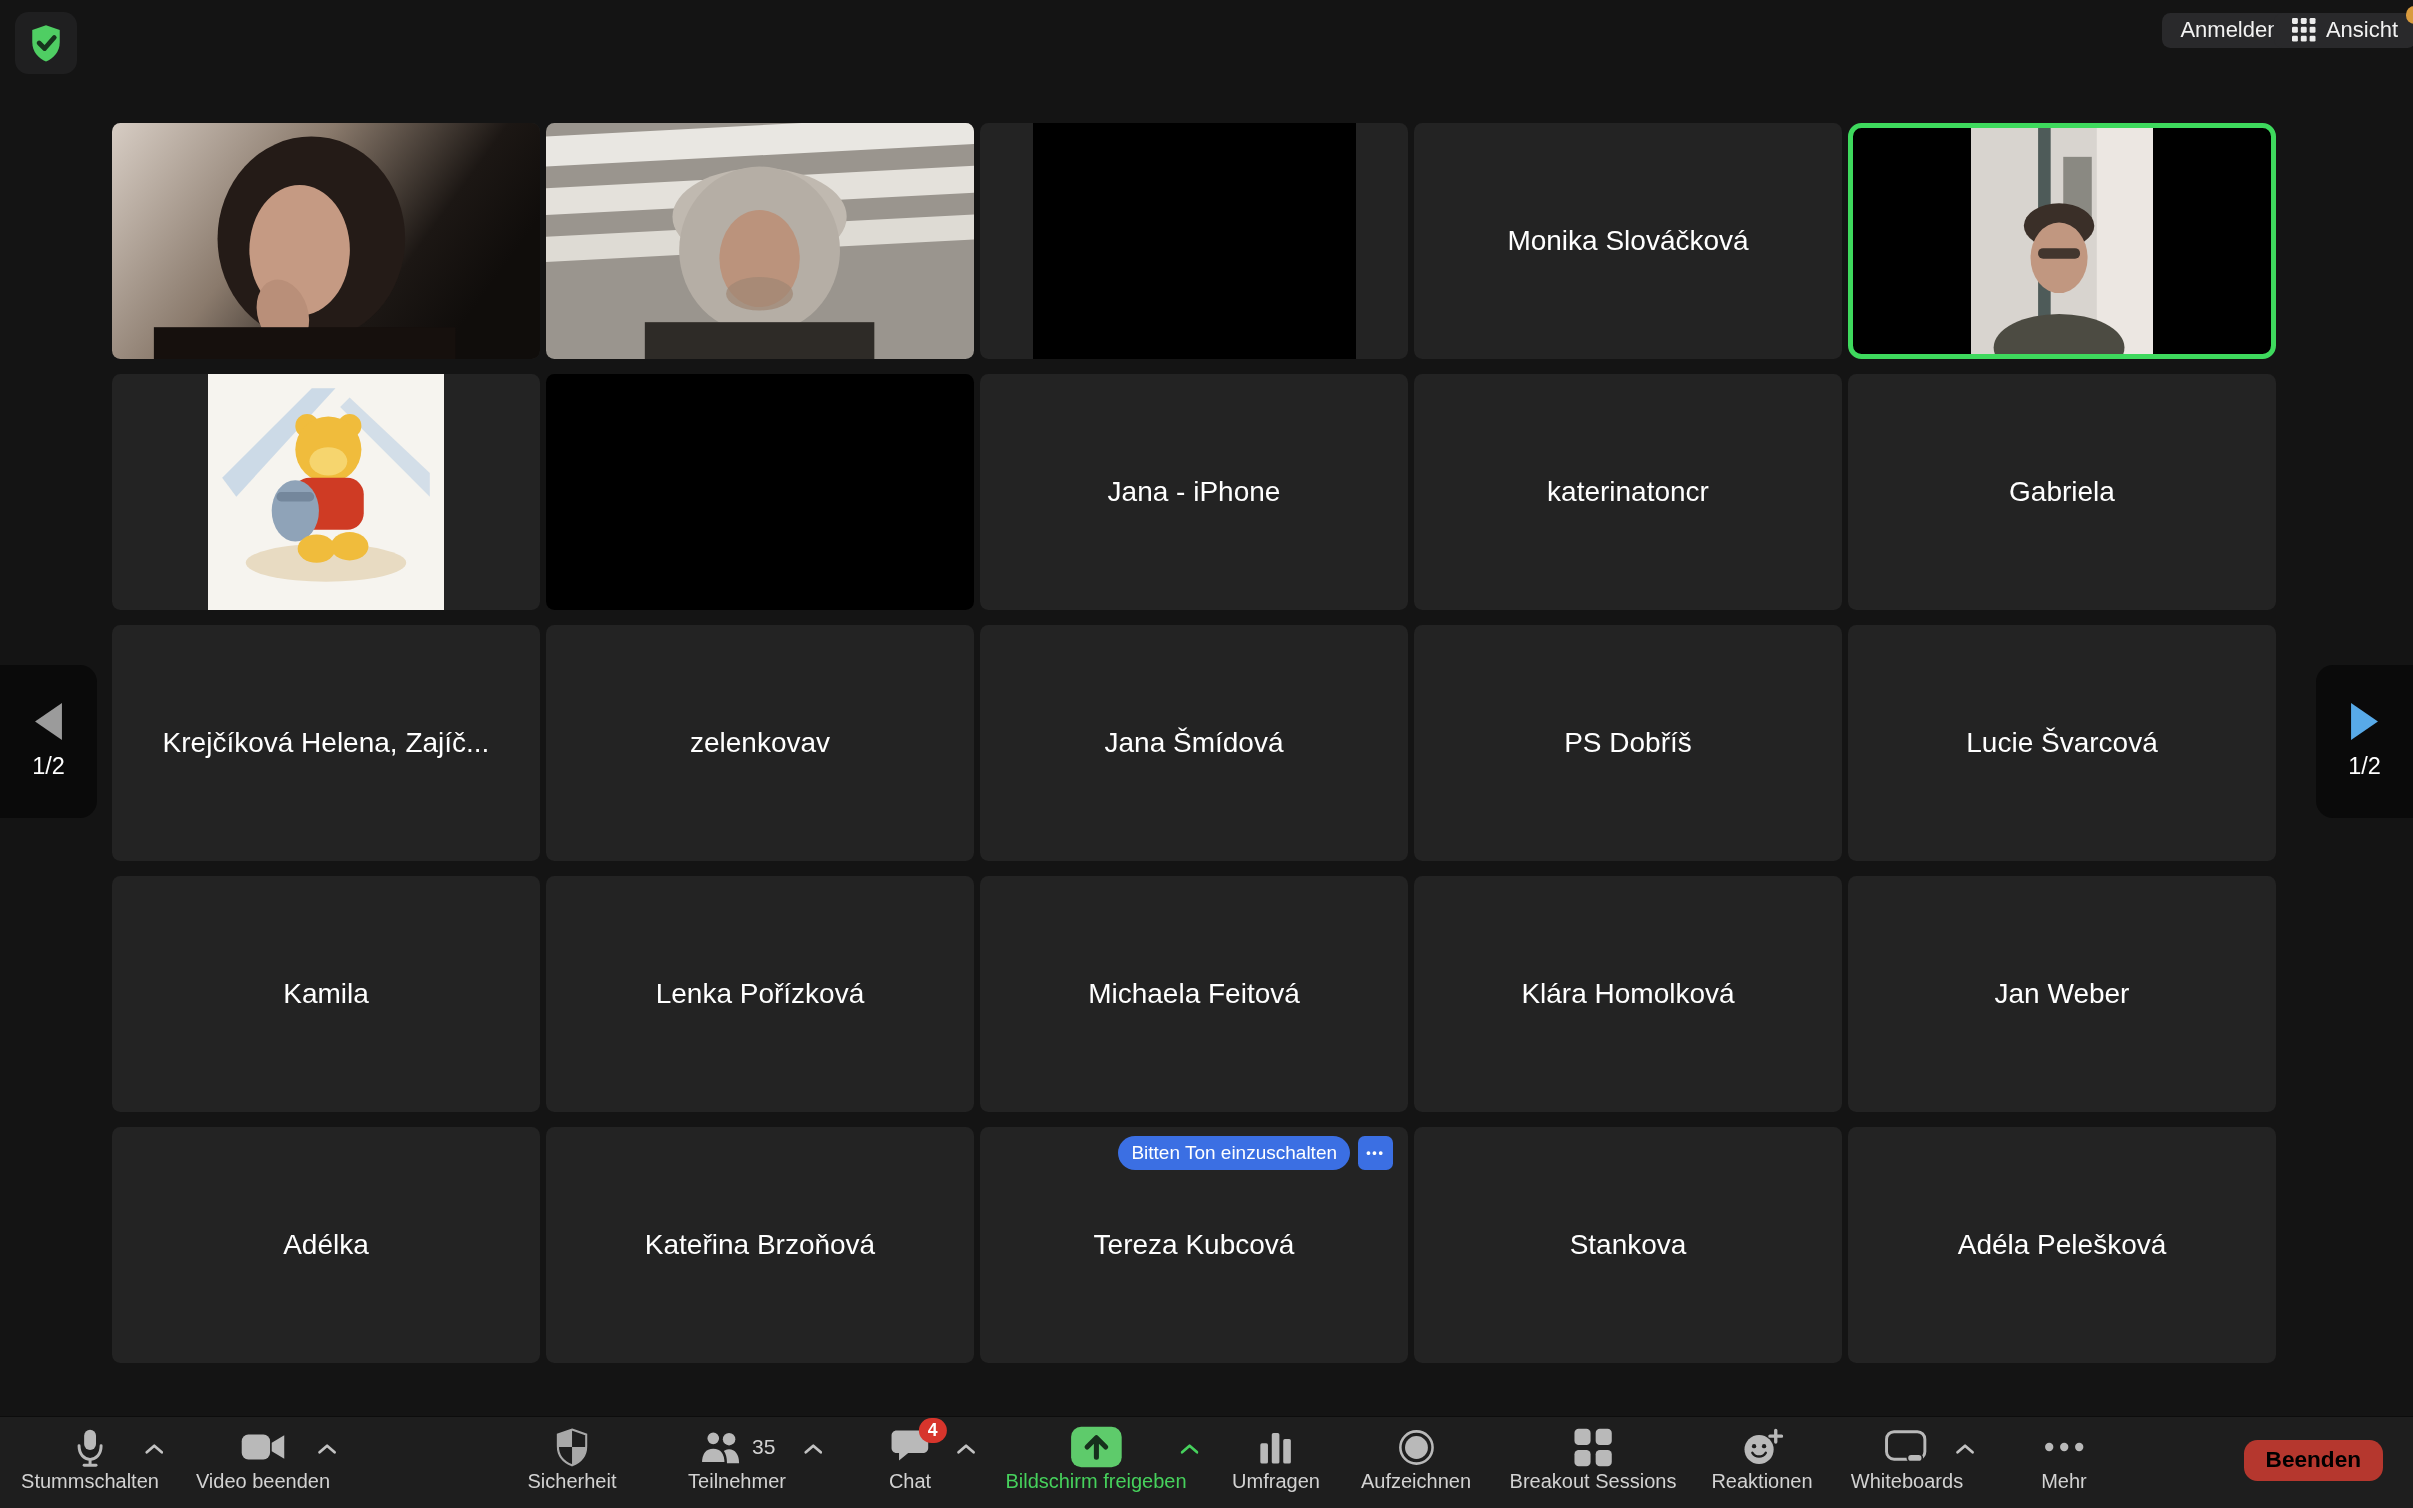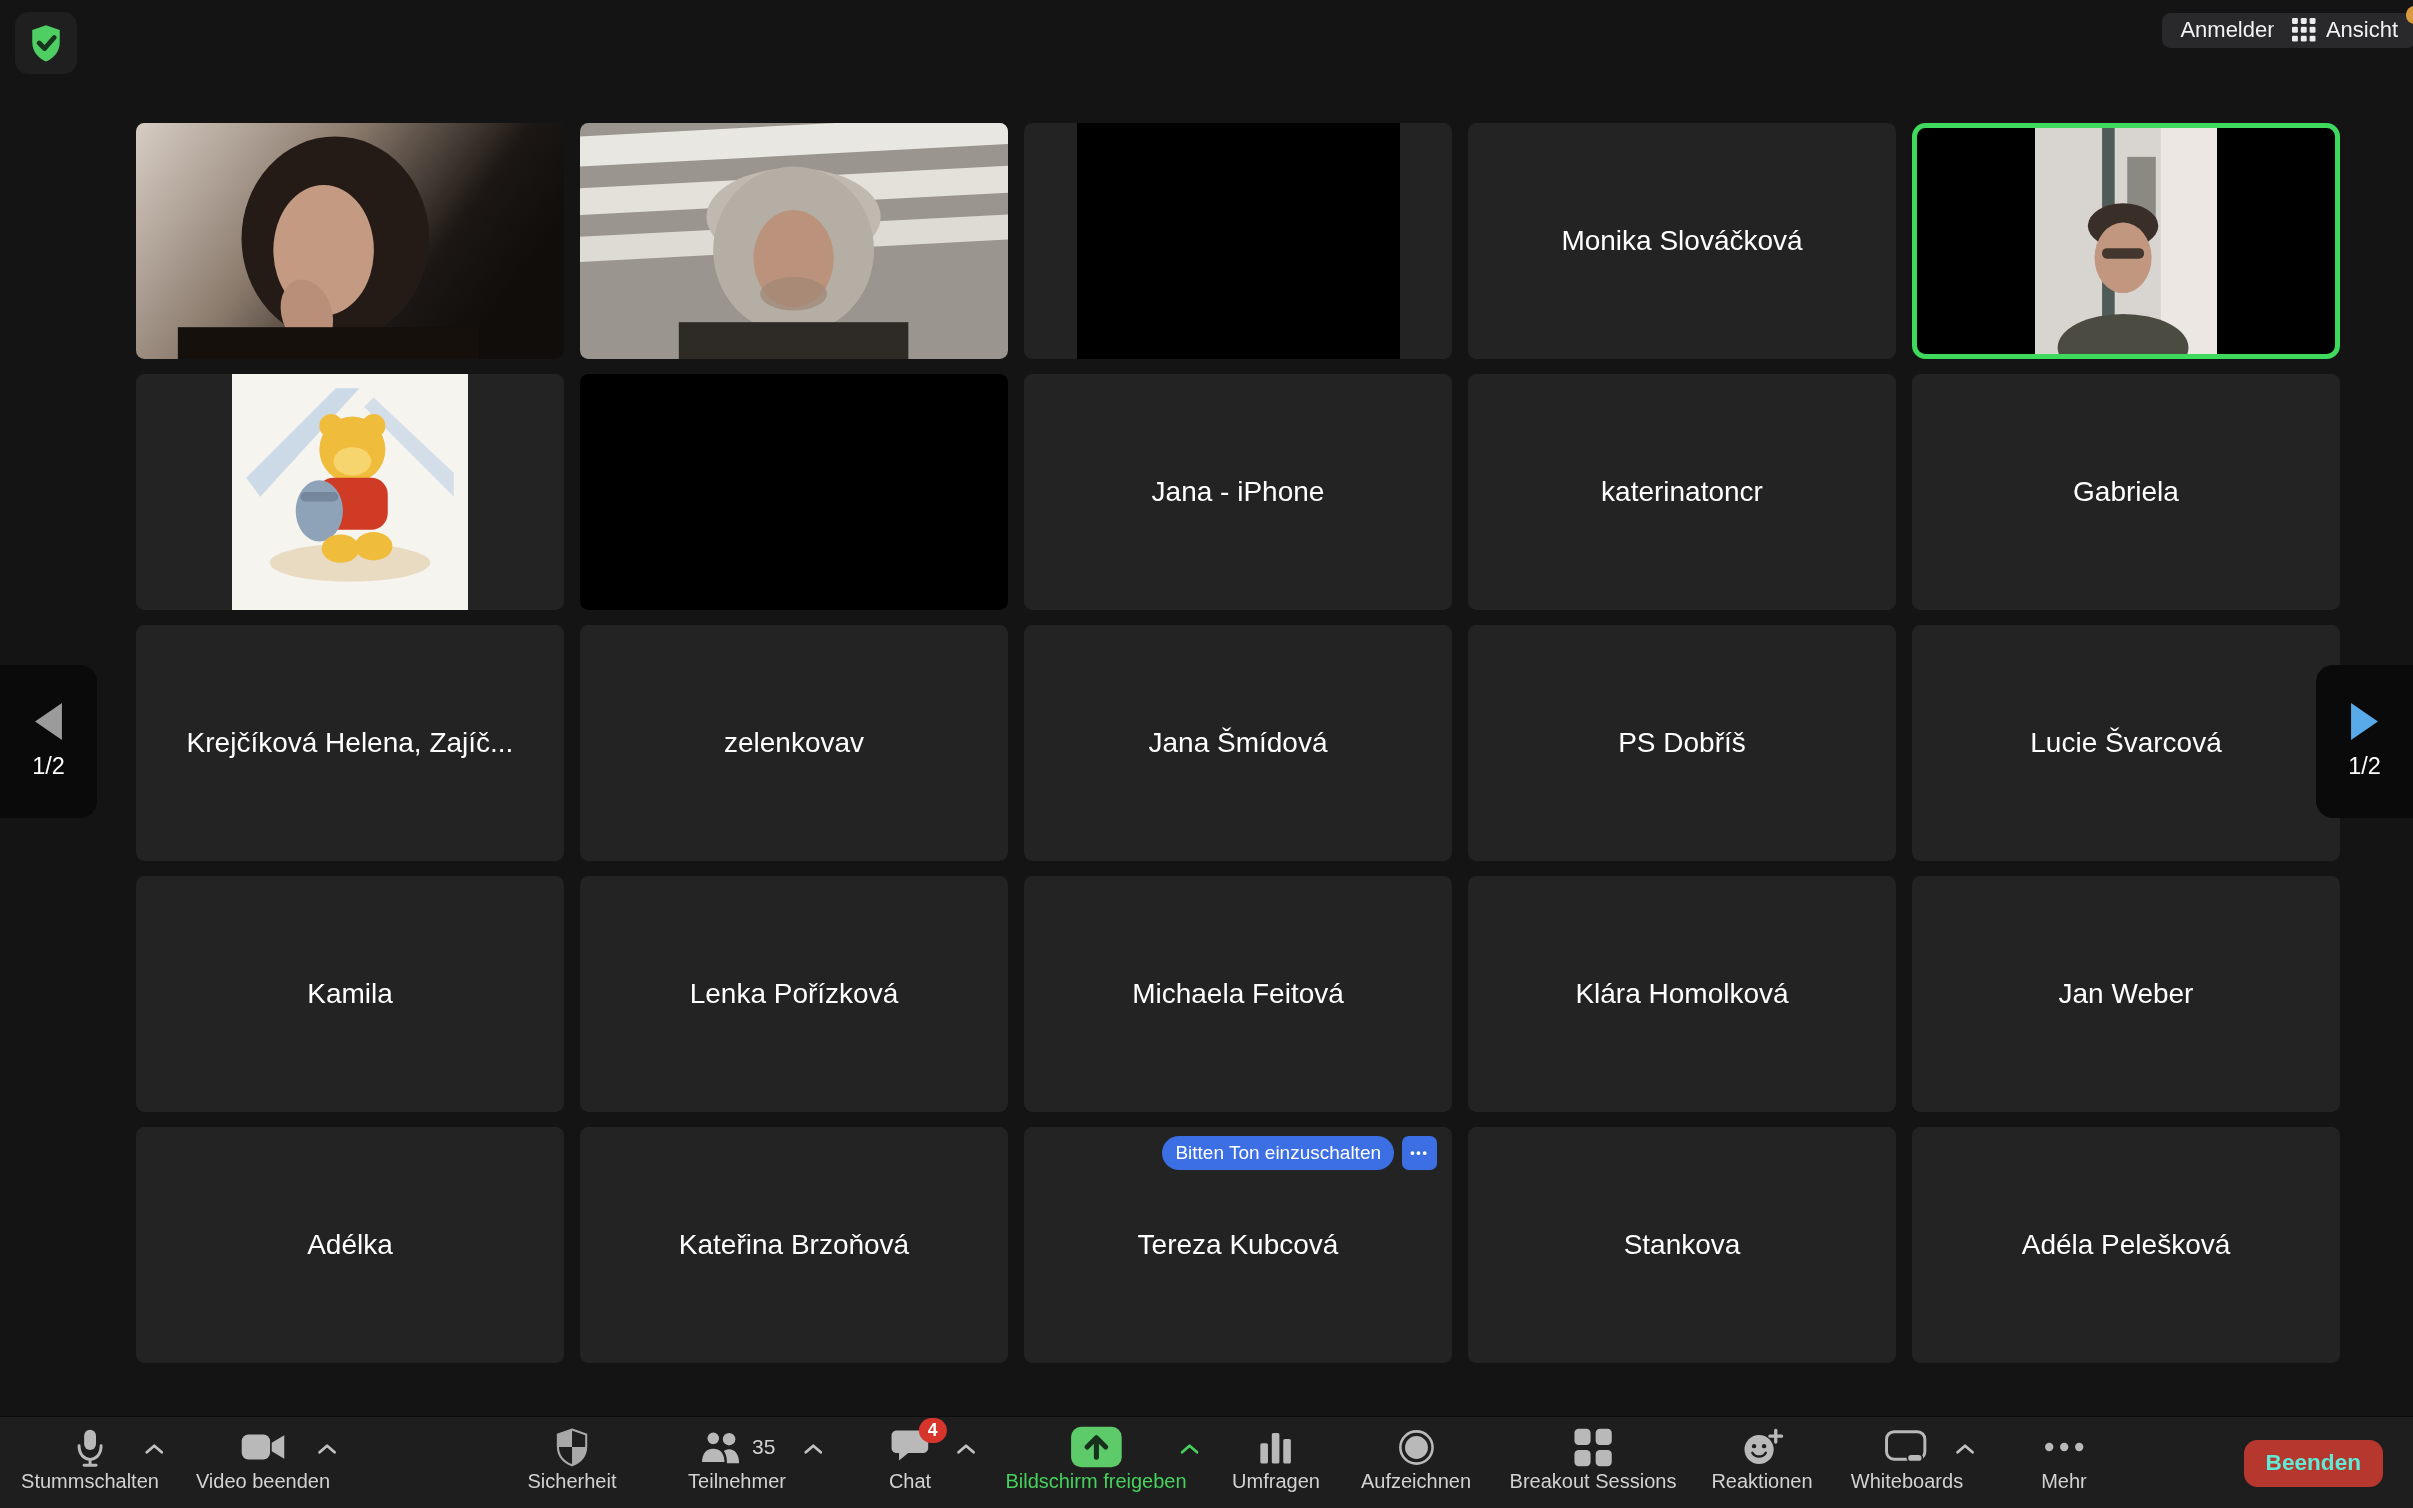--- a/index.html
+++ b/index.html
@@ -10,21 +10,21 @@
   .app-shield { position:absolute; left:15px; top:11.7px; width:62px; height:62px;
                 background:#1f1f20; border-radius:13.4px; display:flex; align-items:center; justify-content:center; }
   .top-btn { position:absolute; top:12.6px; height:35px; background:#29292b; border:none;
              border-radius:8.4px; color:#f2f2f2; font-size:22px; display:flex; align-items:center;
              gap:10px; padding:0 18.4px; font-family:inherit; }
   .top-btn .dot { position:absolute; top:-6.7px; right:-6.7px; width:17.6px; height:17.6px; border-radius:50%;
                   background:#d99b3e; }
 
   
   .grid { position:absolute; left:112px; top:123px; display:grid;
-          grid-template-columns:repeat(5,428px); grid-auto-rows:236px; gap:15px 16px;margin-left:24px; }
+          grid-template-columns:repeat(5,428px); grid-auto-rows:236px; gap:15px 6px; }
   .tile { position:relative; background:#232323; border-radius:8.4px; overflow:hidden;
           display:flex; align-items:center; justify-content:center; }
   .tile.black { background:#000; }
   .tile.active { background:#000; border:5px solid #3ed95d; border-radius:13.4px; }
   .pname { font-size:28px; color:#ffffff; font-weight:400; white-space:nowrap; }
   .vid { position:absolute; inset:0; width:100%; height:100%; }
   .black-inner { position:absolute; top:0; bottom:0; left:53px; width:323px; background:#000; }
   .center-img { height:236px; width:236px; }
   .portrait { height:100%; width:182px; }
 
@@ -49,22 +49,22 @@
              flex-direction:column; align-items:center; cursor:default; }
   .icon-row { height:40px; display:flex; align-items:center; justify-content:center; gap:8.4px; position:relative; }
   .tb-label { margin-top:3.4px; font-size:20px; color:#d2d2d2; white-space:nowrap; }
   .tb-label.green { color:#46d15c; }
   .tb-count { font-size:21px; color:#d2d2d2; }
   .caret { position:absolute; top:15px; }
   .badge { position:absolute; top:-10px; right:-17px; min-width:28.5px; height:25px; background:#d7352c;
            border-radius:12.6px; color:#fff; font-size:17.6px; font-weight:700; display:flex;
            align-items:center; justify-content:center; padding:0 6.7px; }
   .chat-anchor { position:relative; }
-  .end-btn { position:absolute; right:30px; top:22.6px; height:47px; padding:0 22px; background:#b5372e;
-             border:none; border-radius:13.4px; color:#5eead4; font-size:22.6px; font-weight:700; font-family:inherit;text-align:right; }
+  .end-btn { position:absolute; right:30px; top:22.6px; height:41px; padding:0 22px; background:#b5372e;
+             border:none; border-radius:13.4px; color:#000000; font-size:22.6px; font-weight:700; font-family:inherit;text-align:right; }
 </style>
 </head>
 <body>
 
 <div class="app-shield">
   <svg width="44" height="44" viewBox="0 0 64 64">
     <path d="M32 6 L52 13 V30 C52 45 43 54 32 59 C21 54 12 45 12 30 V13 Z" fill="#4fce63"></path>
     <polyline points="22,32 30,40 44,24" stroke="#17341d" stroke-width="7" fill="none" stroke-linecap="round" stroke-linejoin="round"></polyline>
   </svg>
 </div>

